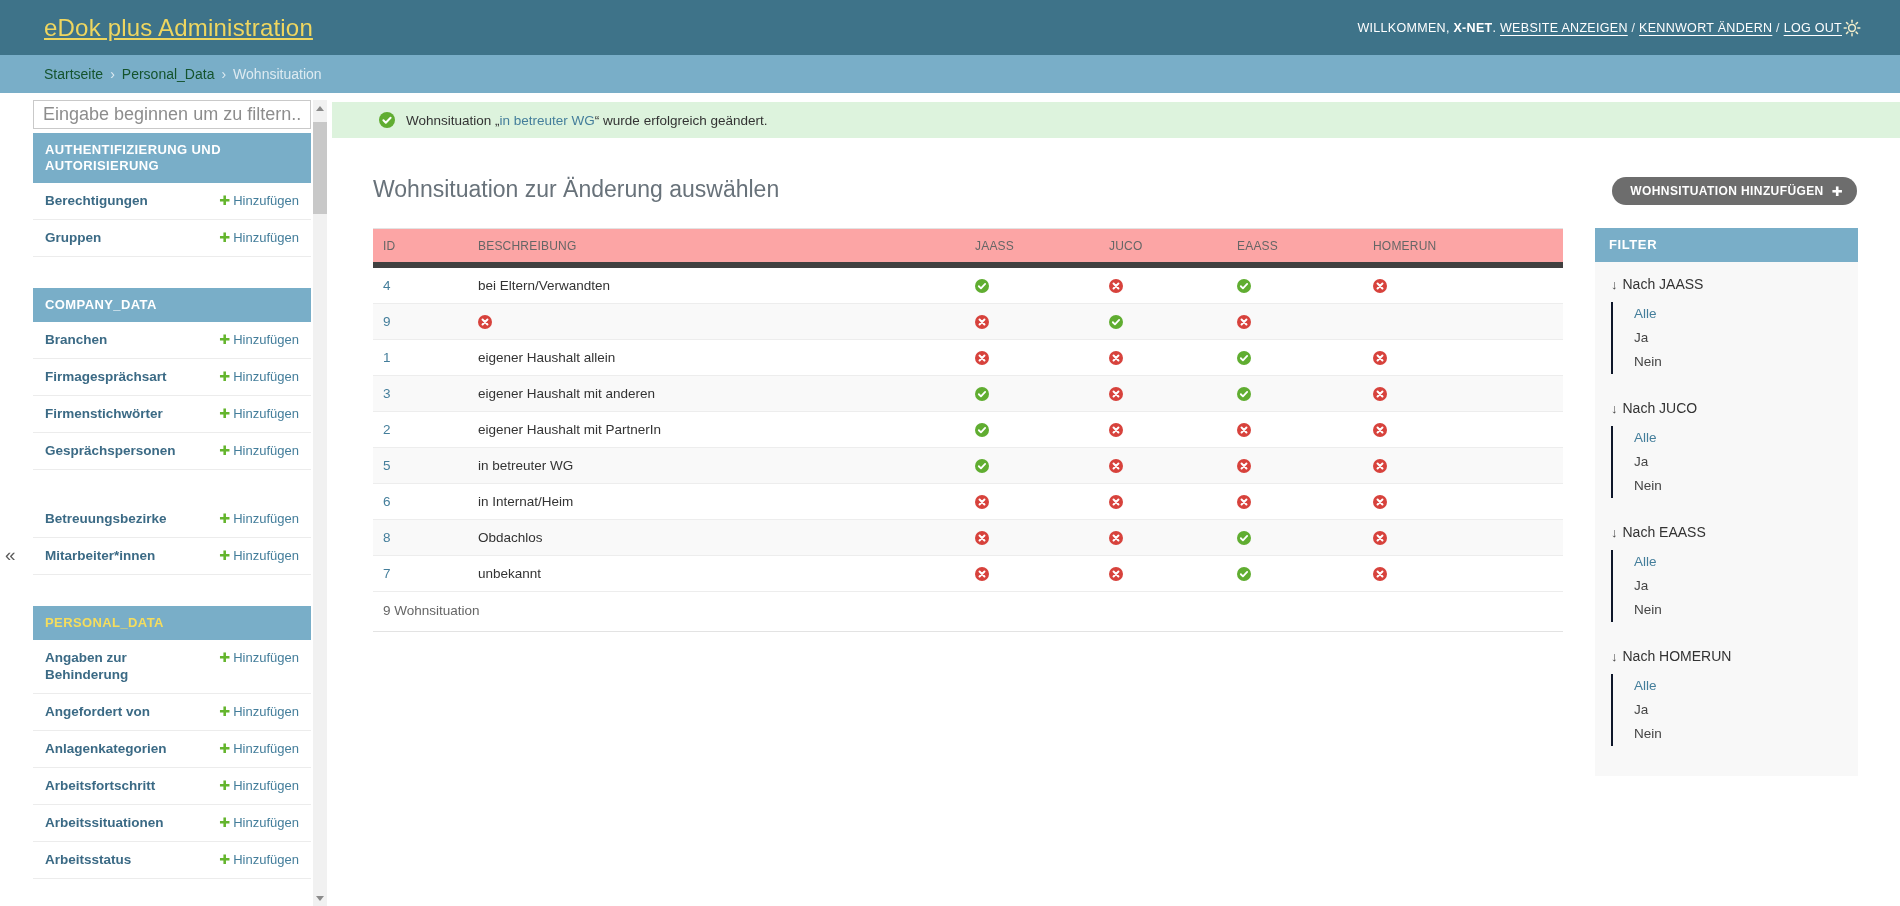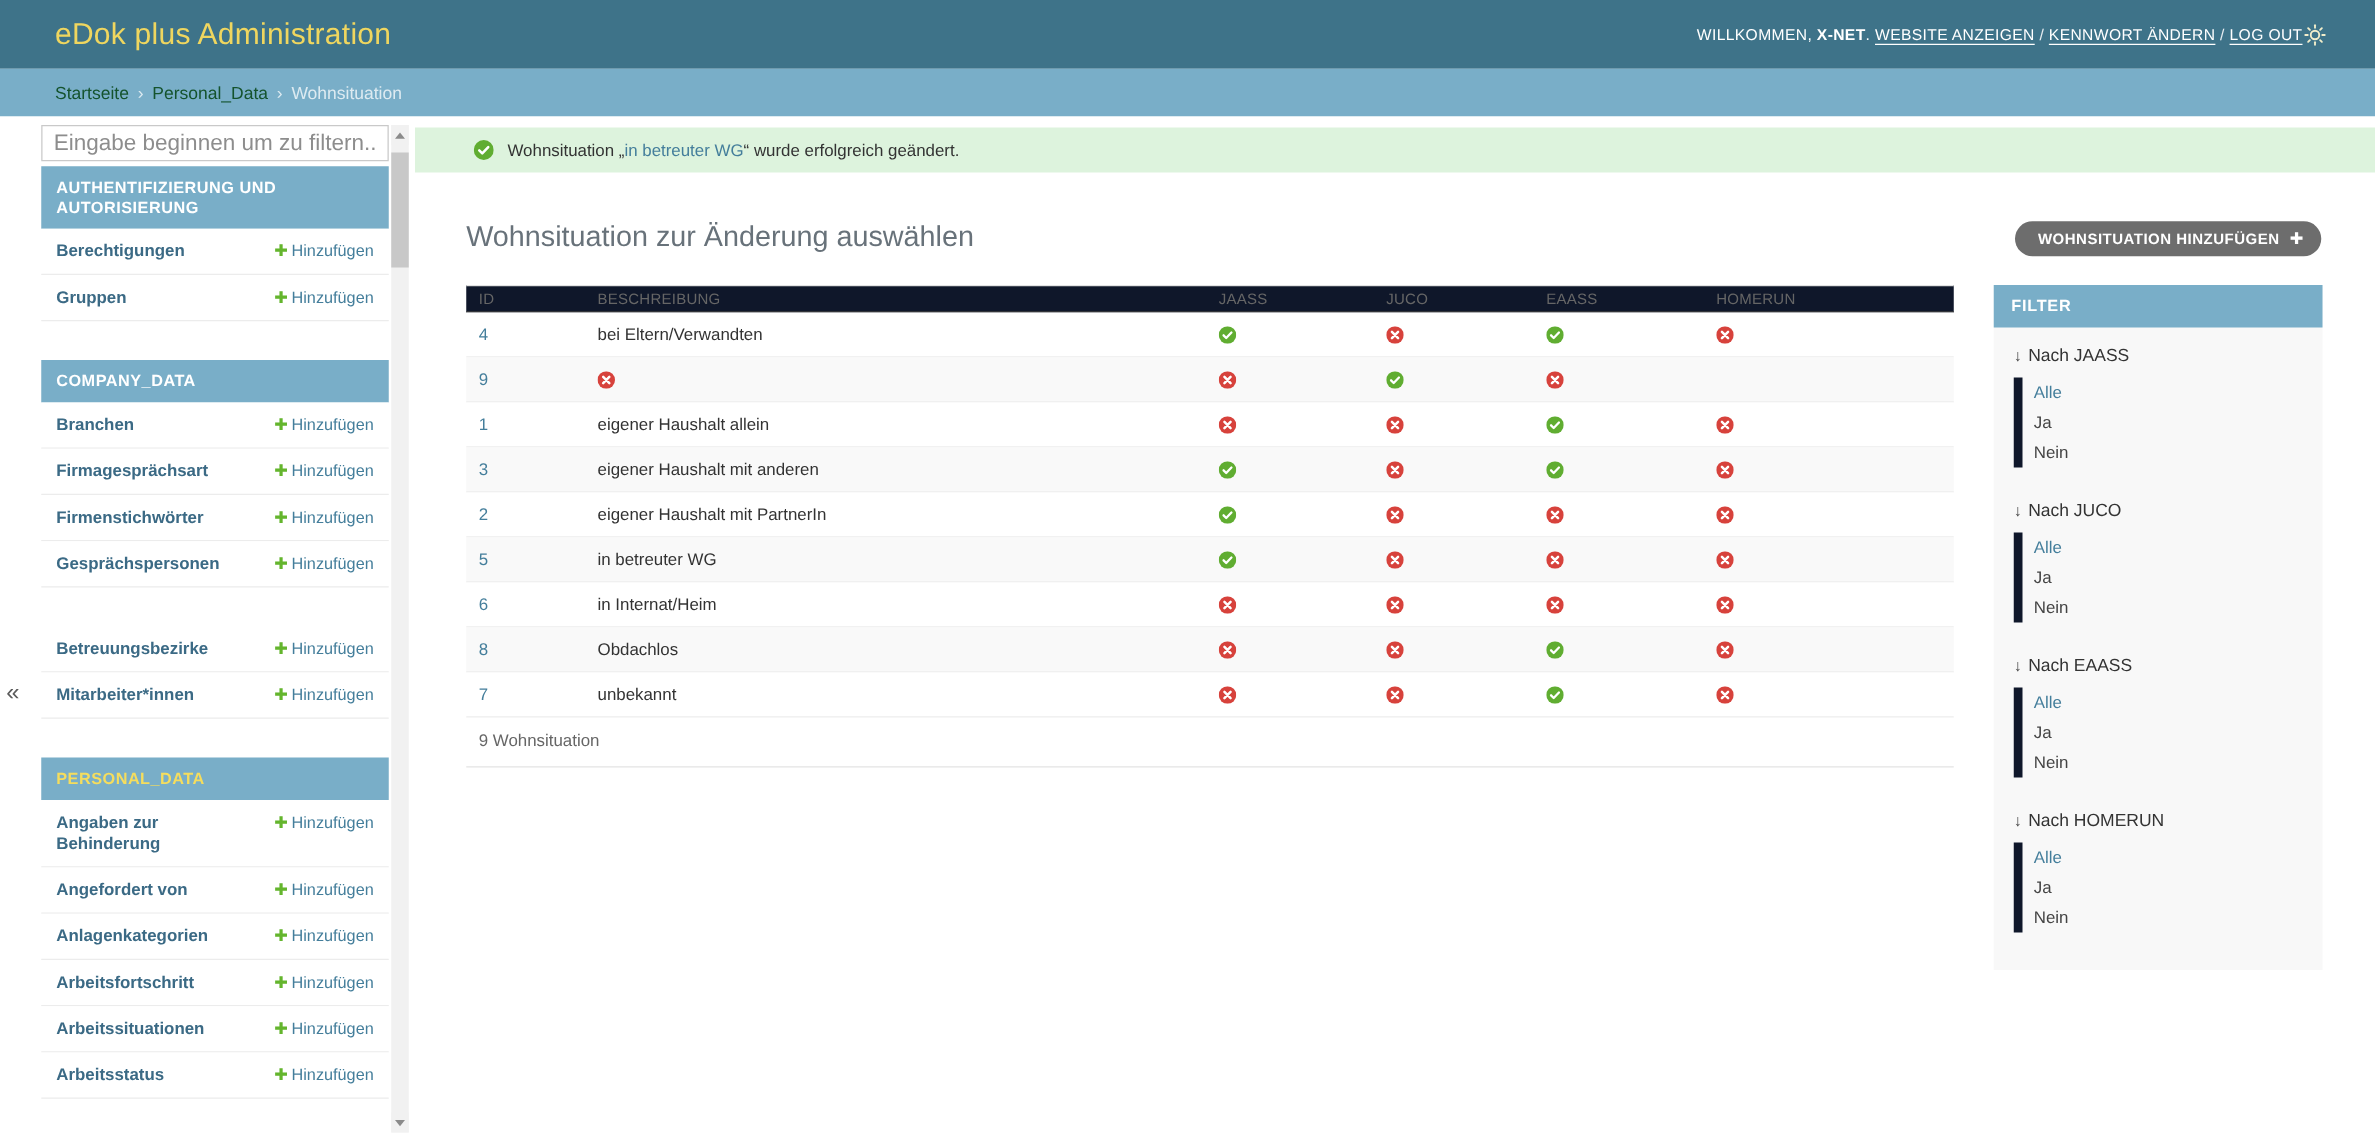--- a/index.html
+++ b/index.html
@@ -3,21 +3,21 @@
 <meta charset="utf-8">
 <style>
   * { box-sizing: border-box; margin: 0; padding: 0; }
   html,body { width:1900px; height:906px; overflow:hidden; background:#fff;
     font-family:"Liberation Sans","DejaVu Sans",sans-serif; }
   a { text-decoration:none; cursor:pointer; }
 
   
   .hdr { height:55px; background:#3e7389; display:flex; align-items:center;
          justify-content:space-between; padding:0 38px 0 44px; }
-  .hdr-title { color:#efd65f; font-size:24px; font-weight:300; letter-spacing:.2px; }
+  .hdr-title { color:#efd65f; font-size:24px; font-weight:300; letter-spacing:.2px;text-decoration:underline; }
   .hdr-right { display:flex; align-items:center; gap:0; }
   .hdr-links { color:#fff; font-size:12.5px; letter-spacing:.3px; }
   .hdr-links .sep { color:#e8eef2; }
   .hdr-links a { color:#fff; text-decoration:underline; text-underline-offset:3px; }
   .hdr-links b { font-weight:700; }
   .theme-toggle { width:20px; height:20px; display:inline-flex; align-items:center;
                   justify-content:center; cursor:pointer; }
 
   
   .crumb { height:38px; background:#79aec8; display:flex; align-items:center;
@@ -72,41 +72,41 @@
                color:#68727a; }
   .addbtn { position:absolute; right:43px; top:177px; height:28px; border:none;
             background:#6d6d6d; color:#fff; border-radius:15px; padding:0 14px 0 18px;
             font-size:12px; letter-spacing:.4px; font-family:inherit; cursor:pointer;
             display:flex; align-items:center; gap:8px; font-weight:600; }
   .addbtn .bplus { font-size:13px; font-weight:700; }
 
   .tblwrap { position:absolute; left:373px; top:228px; width:1190px; }
   .trow { display:grid; grid-template-columns:95px 497px 134px 128px 136px 200px;
           align-items:center; }
-  .thead { background:#0f172a; border-top:1px solid #e3e3e3; border-bottom:1px solid #404040;
-           height:22px; }
+  .thead { background:#fca5a5; border-top:1px solid #e3e3e3; border-bottom:6px solid #404040;
+           height:40px; }
   .th { font-size:12px; color:#666; padding-left:10px; letter-spacing:.2px; cursor:pointer; }
   .tr { height:36px; border-bottom:1px solid #ededed; background:#fff; }
   .tr.stripe { background:#f9f9f9; }
   .cell { font-size:13.5px; color:#333; padding-left:10px; }
   .idlink { color:#447e9b; }
   .flag svg { display:block; }
   .tfoot { padding:11px 10px 13px 10px; font-size:13.5px; color:#666;
            border-bottom:1px solid #e3e3e3; }
 
   
   .fpanel { position:absolute; left:1595px; top:228px; width:263px; height:548px;
             background:#f8f8f8; }
   .fhead { background:#79aec8; color:#fff; font-size:13px; font-weight:700;
            letter-spacing:.6px; padding:9px 14px; height:34px; }
   .fbody { padding:14px 16px; }
   .fgroup { margin-bottom:26px; }
   .flabel { font-size:14px; color:#333; cursor:pointer; display:flex; align-items:center; gap:5px; }
   .farrow { color:#444; font-size:13px; }
-  .fopts { list-style:none; margin-top:10px; border-left:7px solid #0f172a; padding-left:9px; }
+  .fopts { list-style:none; margin-top:10px; border-left:2px solid #0f172a; padding-left:21px; }
   .fopt { line-height:24px; font-size:13.5px; }
   .fopt a { color:#444; }
   .fopt.sel a { color:#447e9b; }
 </style>
 </head>
 <body>
 
 <div class="hdr">
   <div class="hdr-title">eDok plus Administration</div>
   <div class="hdr-right">

